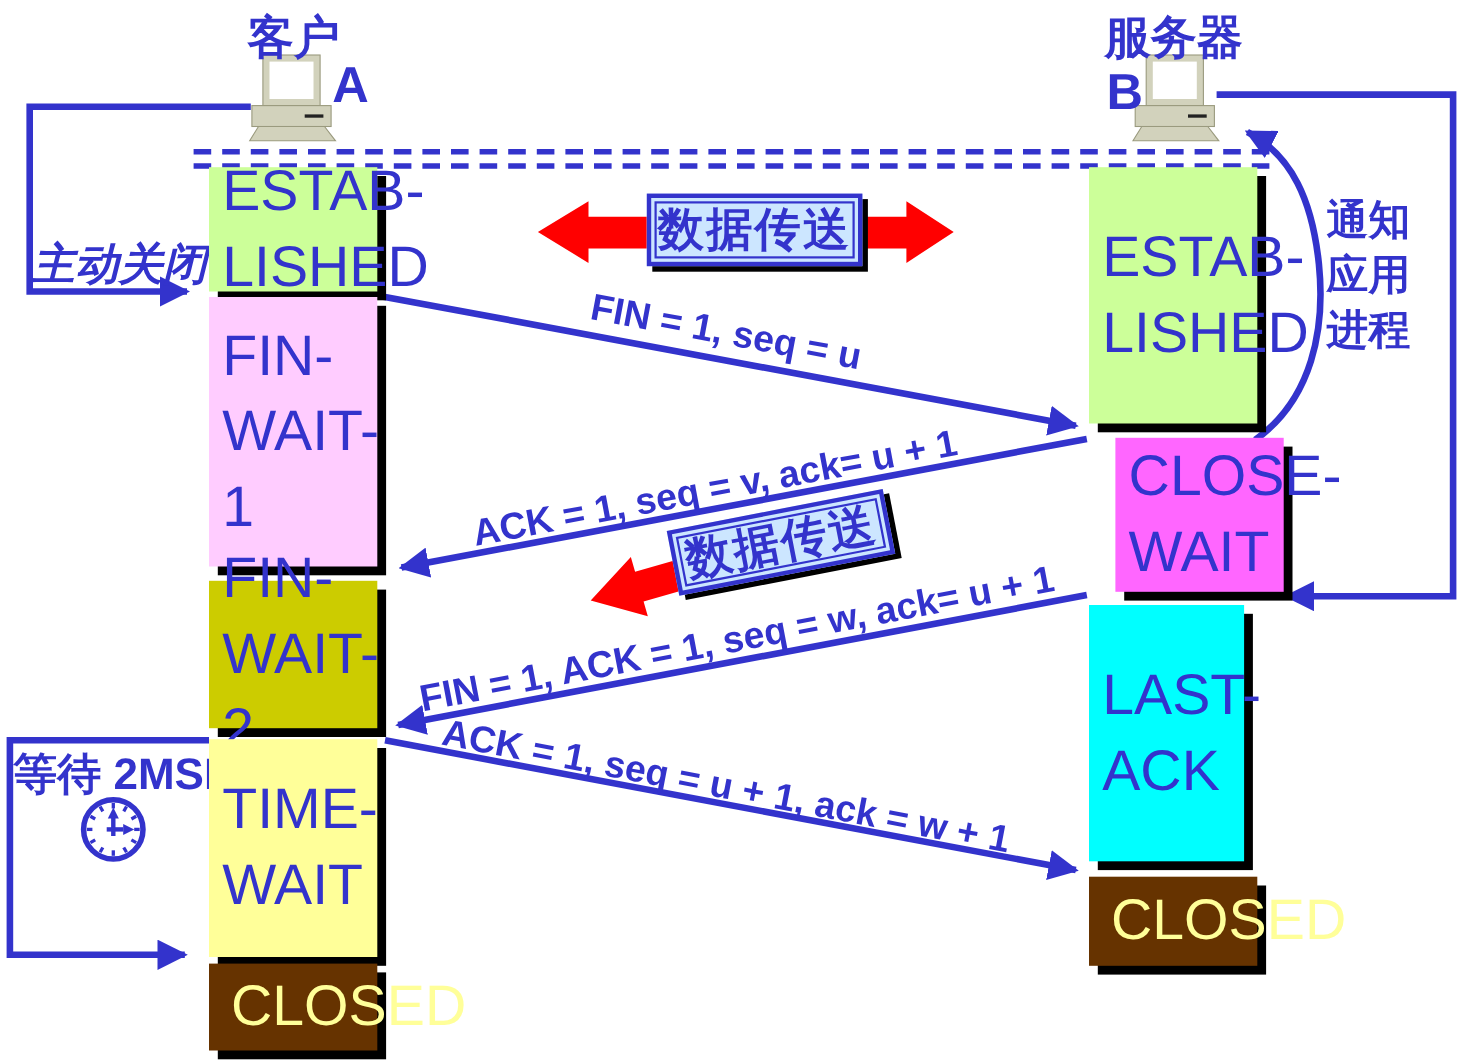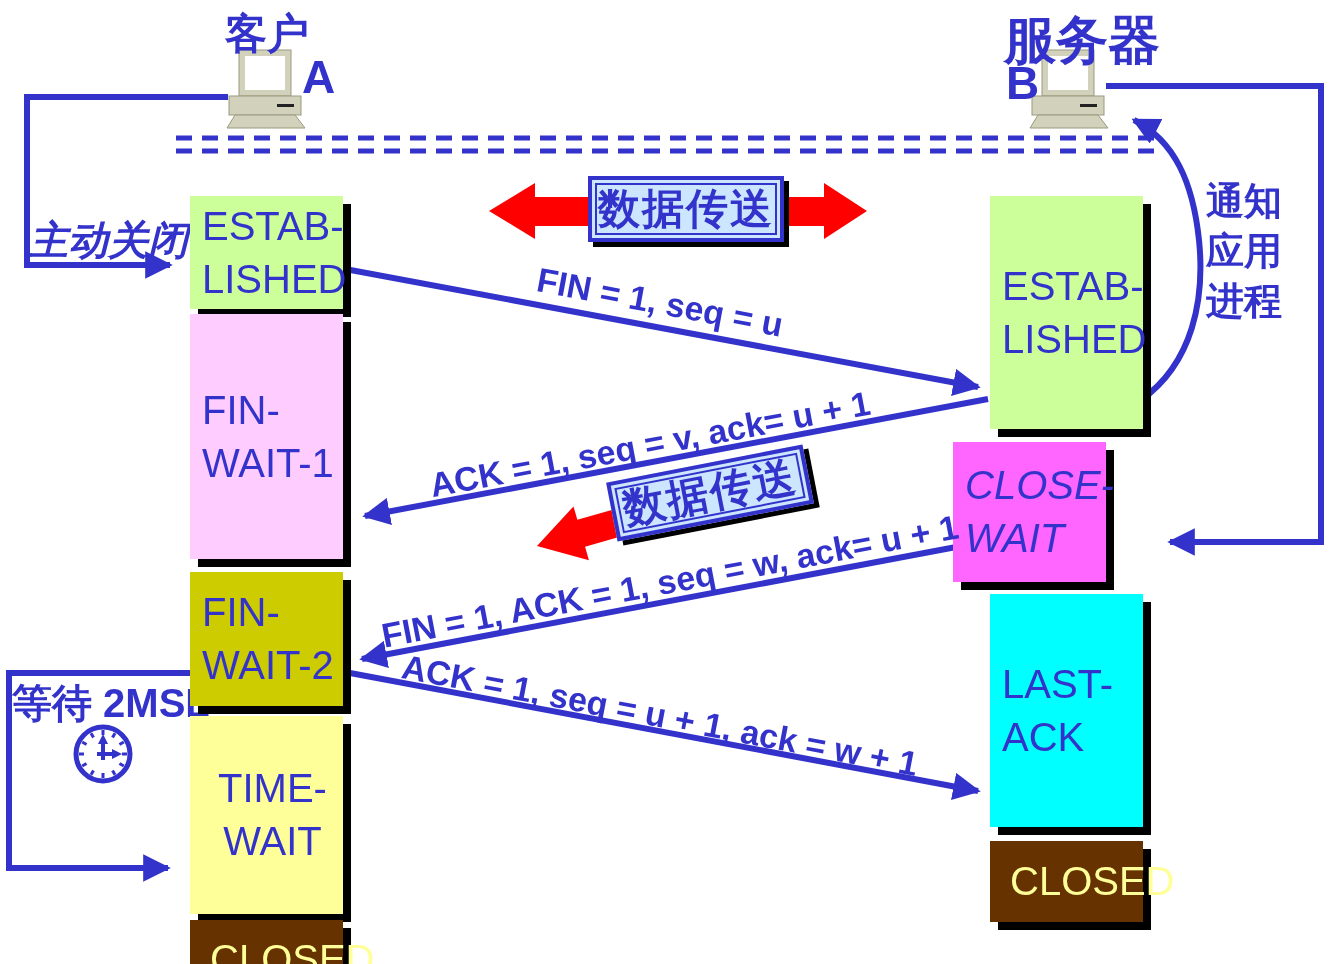--- a/index.html
+++ b/index.html
@@ -4,22 +4,22 @@
 <style>
   html,body{margin:0;padding:0;background:#ffffff;}
   .stage{
     position:relative;width:1330px;height:964px;background:#ffffff;
     font-family:"Liberation Sans",sans-serif;overflow:hidden;
   }
   svg.overlay{position:absolute;left:0;top:0;}
   .txt{position:absolute;color:#3333cc;font-weight:bold;white-space:pre-line;}
   .state{
     position:absolute;box-sizing:border-box;display:flex;flex-direction:column;
-    justify-content:center;padding-left:12px;font-size:40px;line-height:1.32;
-    color:#3333cc;white-space:pre-line;box-shadow:8px 8px 0 #000000;margin-top:44px;
+    justify-content:center;padding-left:12px;font-size:52px;line-height:1.32;
+    color:#3333cc;white-space:pre-line;box-shadow:8px 8px 0 #000000;
   }
   .state.closed{color:#ffff99;padding-left:20px;}
   .msg{
     position:absolute;color:#3333cc;font-size:34px;font-weight:bold;
     white-space:nowrap;text-align:center;
   }
   .dtbox{
     position:absolute;box-sizing:border-box;background:#cce6ff;
     border:4px solid #3333cc;box-shadow:5px 5px 0 #000000;
   }
@@ -95,44 +95,44 @@
       </g>
       <line x1="0" y1="6" x2="0" y2="-11" stroke="#3333cc" stroke-width="4"></line>
       <polygon points="0,-20 -5,-10 5,-10" fill="#3333cc"></polygon>
       <line x1="-6" y1="0" x2="9" y2="0" stroke="#3333cc" stroke-width="4"></line>
       <polygon points="19,0 9,-5 9,5" fill="#3333cc"></polygon>
     </g>
   </svg>
 
   <div class="txt" style="left:225px;top:6px;font-size:42px;text-align:center;">客户</div>
   <div class="txt" style="left:302px;top:50px;font-size:46px;">A</div>
-  <div class="txt" style="left:1004px;top:6px;font-size:52px;">服务器</div>
+  <div class="txt" style="left:1004px;top:6px;font-size:42px;">服务器</div>
   <div class="txt" style="left:1006px;top:56px;font-size:46px;">B</div>
 
   <div class="txt" style="left:28px;top:213px;font-size:40px;font-style:italic;">主动关闭</div>
   <div class="txt" style="left:1206px;top:176px;font-size:38px;line-height:50px;">通知
 应用
 进程</div>
   <div class="txt" style="left:12px;top:676px;font-size:40px;">等待 2MSL</div>
 
   <div class="state" style="left:190px;top:152px;width:153px;height:113px;background:#ccff99;">ESTAB-
 LISHED</div>
   <div class="state" style="left:190px;top:270px;width:153px;height:245px;background:#ffccff;">FIN-
 WAIT-1</div>
   <div class="state" style="left:190px;top:528px;width:153px;height:134px;background:#cccc00;">FIN-
 WAIT-2</div>
-  <div class="state" style="left:190px;top:672px;width:153px;height:198px;background:#ffff99;text-align:center;">TIME-
+  <div class="state" style="left:190px;top:672px;width:153px;height:198px;background:#ffff99;">TIME-
 WAIT</div>
   <div class="state closed" style="left:190px;top:876px;width:153px;height:79px;background:#663300;">CLOSED</div>
 
   <div class="state" style="left:990px;top:152px;width:153px;height:233px;background:#ccff99;">ESTAB-
 LISHED</div>
-  <div class="state" style="left:953px;top:398px;width:153px;height:140px;background:#ff66ff;font-style:italic;">CLOSE-
+  <div class="state" style="left:1014px;top:398px;width:153px;height:140px;background:#ff66ff;">CLOSE-
 WAIT</div>
-  <div class="state" style="left:990px;top:550px;width:153px;height:233px;background:#00ffff;">LAST-
+  <div class="state" style="left:990px;top:550px;width:141px;height:233px;background:#00ffff;">LAST-
 ACK</div>
   <div class="state closed" style="left:990px;top:797px;width:153px;height:81px;background:#663300;">CLOSED</div>
 
   <div class="msg" style="left:430px;top:283px;width:460px;transform:rotate(10.6deg);">FIN = 1, seq = u</div>
   <div class="msg" style="left:370px;top:425px;width:560px;transform:rotate(-10.7deg);">ACK = 1, seq = v, ack= u + 1</div>
   <div class="msg" style="left:360px;top:562px;width:620px;transform:rotate(-10.8deg);">FIN = 1, ACK = 1, seq = w, ack= u + 1</div>
   <div class="msg" style="left:350px;top:696px;width:620px;transform:rotate(10.8deg);">ACK = 1, seq = u + 1, ack = w + 1</div>
 
   <div class="dtbox" style="left:588px;top:176px;width:196px;height:66px;">
     <div class="inner">数据传送</div>

